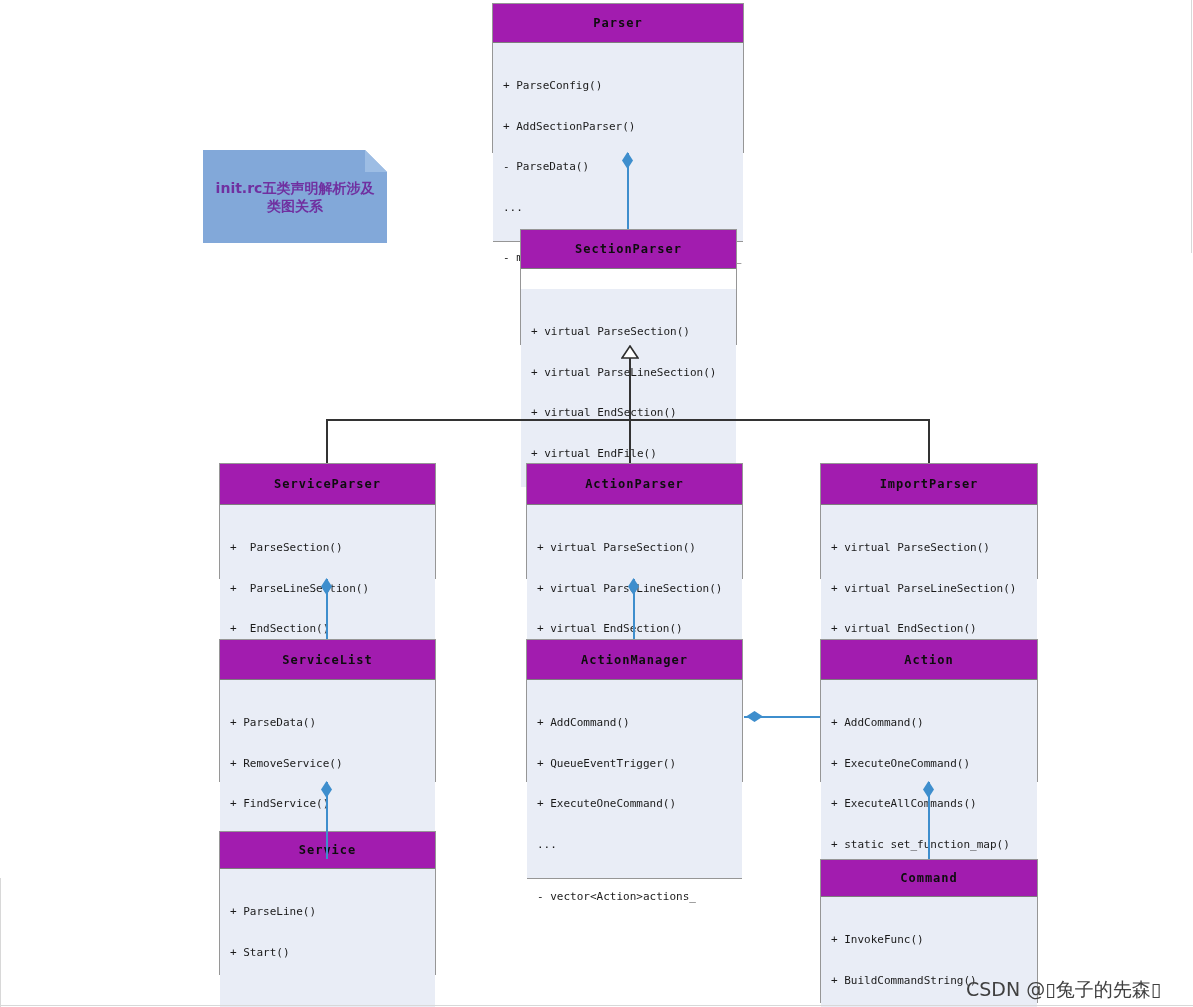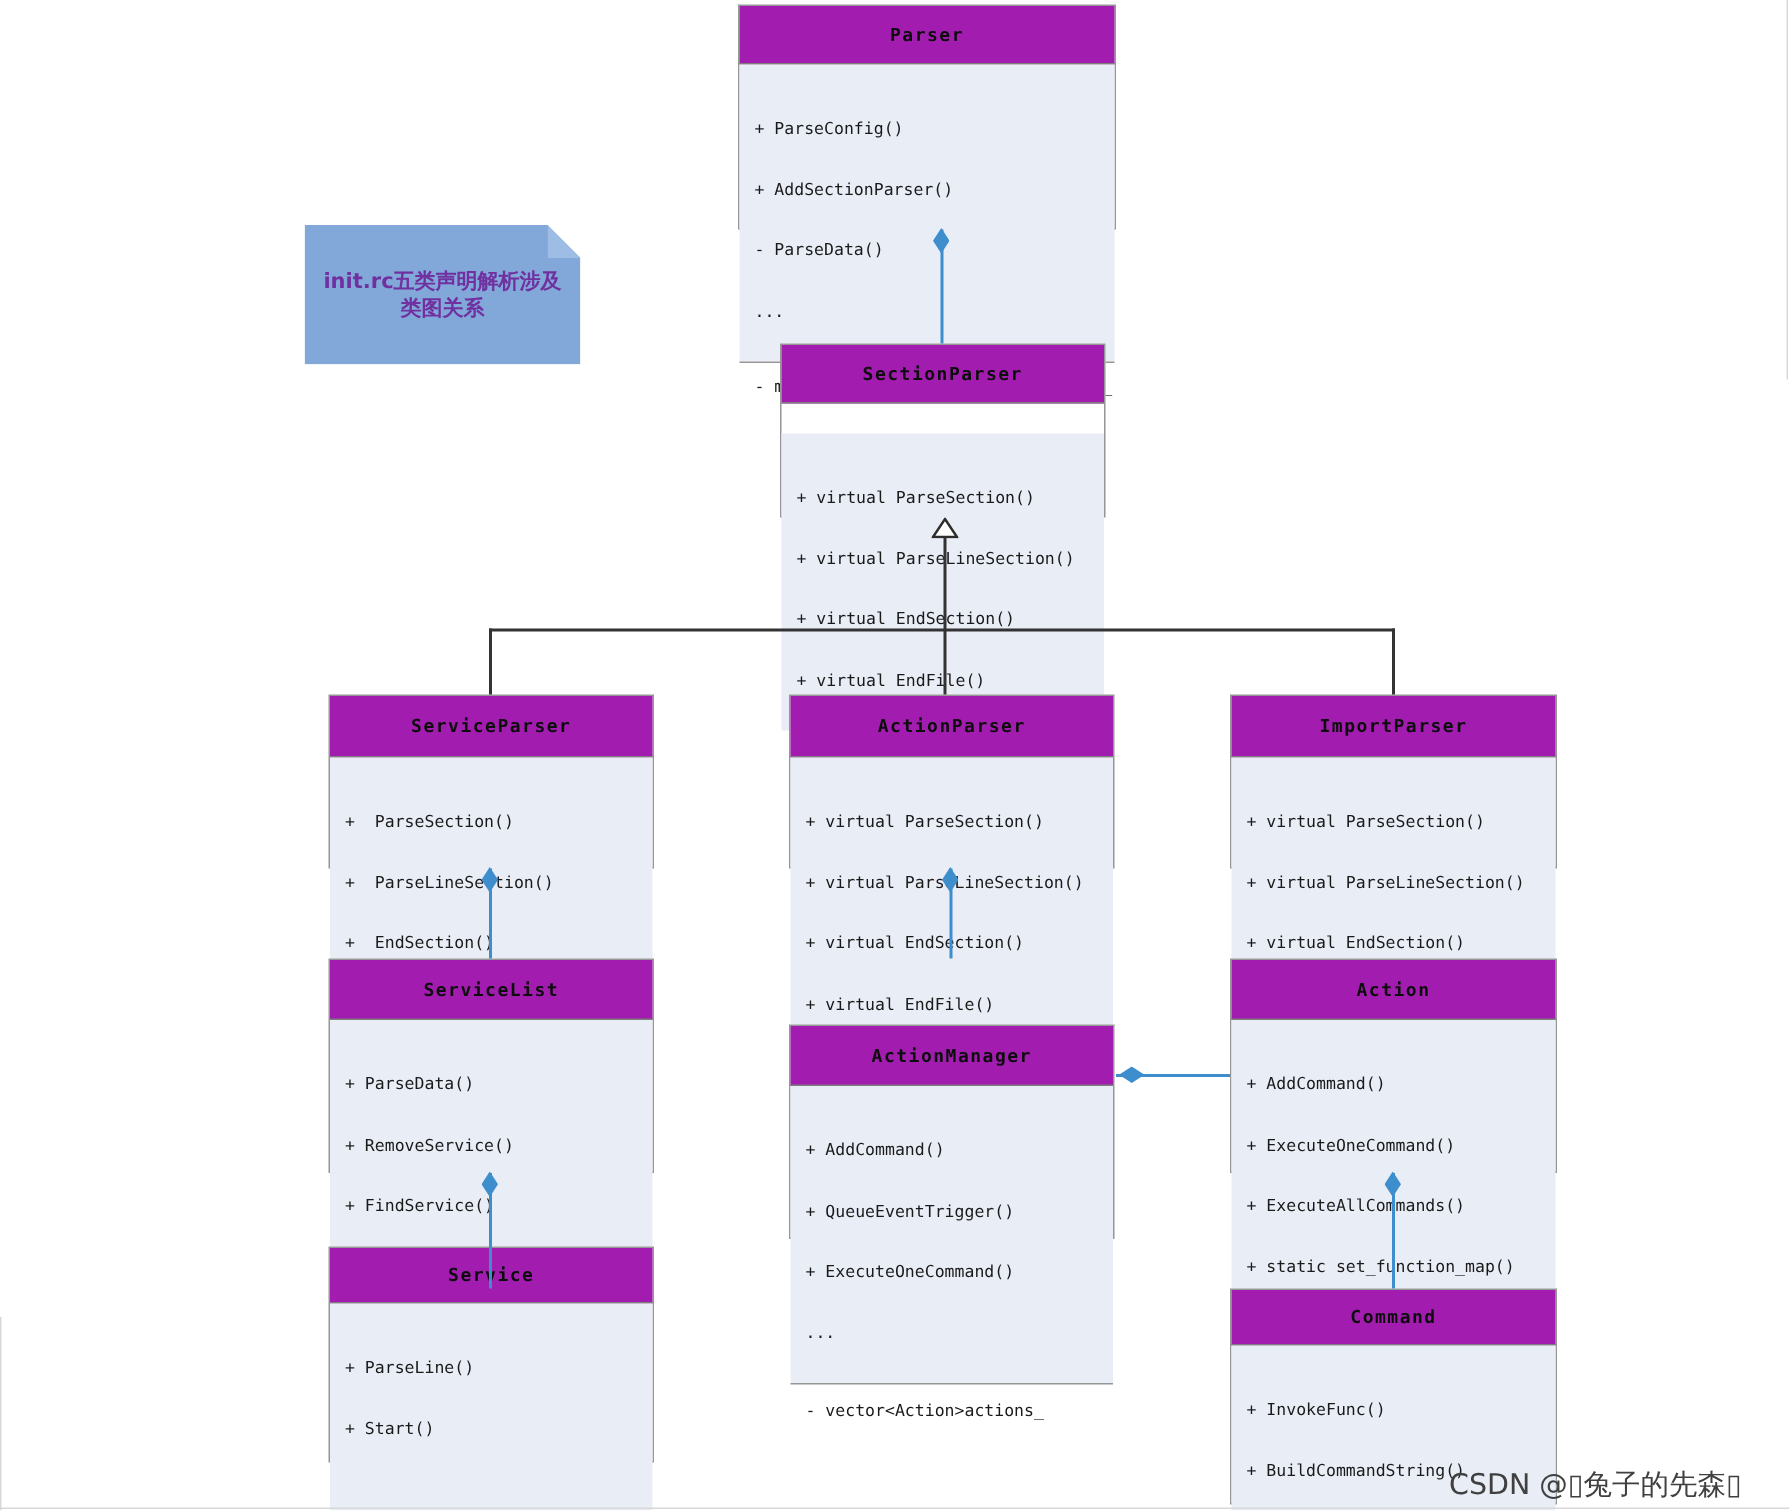--- a/index.html
+++ b/index.html
@@ -34,21 +34,21 @@
   #box-sectionparser .uml-header{height:38px;}
   #box-serviceparser {left:219px;top:463px;width:217px;height:116px;}
   #box-serviceparser .uml-header{height:40px;}
   #box-actionparser  {left:526px;top:463px;width:217px;height:116px;}
   #box-actionparser .uml-header{height:40px;}
   #box-importparser  {left:820px;top:463px;width:218px;height:116px;}
   #box-importparser .uml-header{height:40px;}
   #box-servicelist   {left:219px;top:639px;width:217px;height:143px;}
   #box-servicelist .uml-header{height:39px;}
   #box-servicelist .uml-attrs{height:35px;}
-  #box-actionmanager {left:526px;top:639px;width:217px;height:143px;margin-top:44px;}
+  #box-actionmanager {left:526px;top:639px;width:217px;height:143px;}
   #box-actionmanager .uml-header{height:39px;}
   #box-actionmanager .uml-attrs{height:35px;}
   #box-action        {left:820px;top:639px;width:218px;height:143px;}
   #box-action .uml-header{height:39px;}
   #box-action .uml-attrs{height:35px;}
   #box-service       {left:219px;top:831px;width:217px;height:144px;}
   #box-service .uml-header{height:36px;}
   #box-command       {left:820px;top:859px;width:218px;height:144px;}
   #box-command .uml-header{height:36px;text-align:right;}
   

